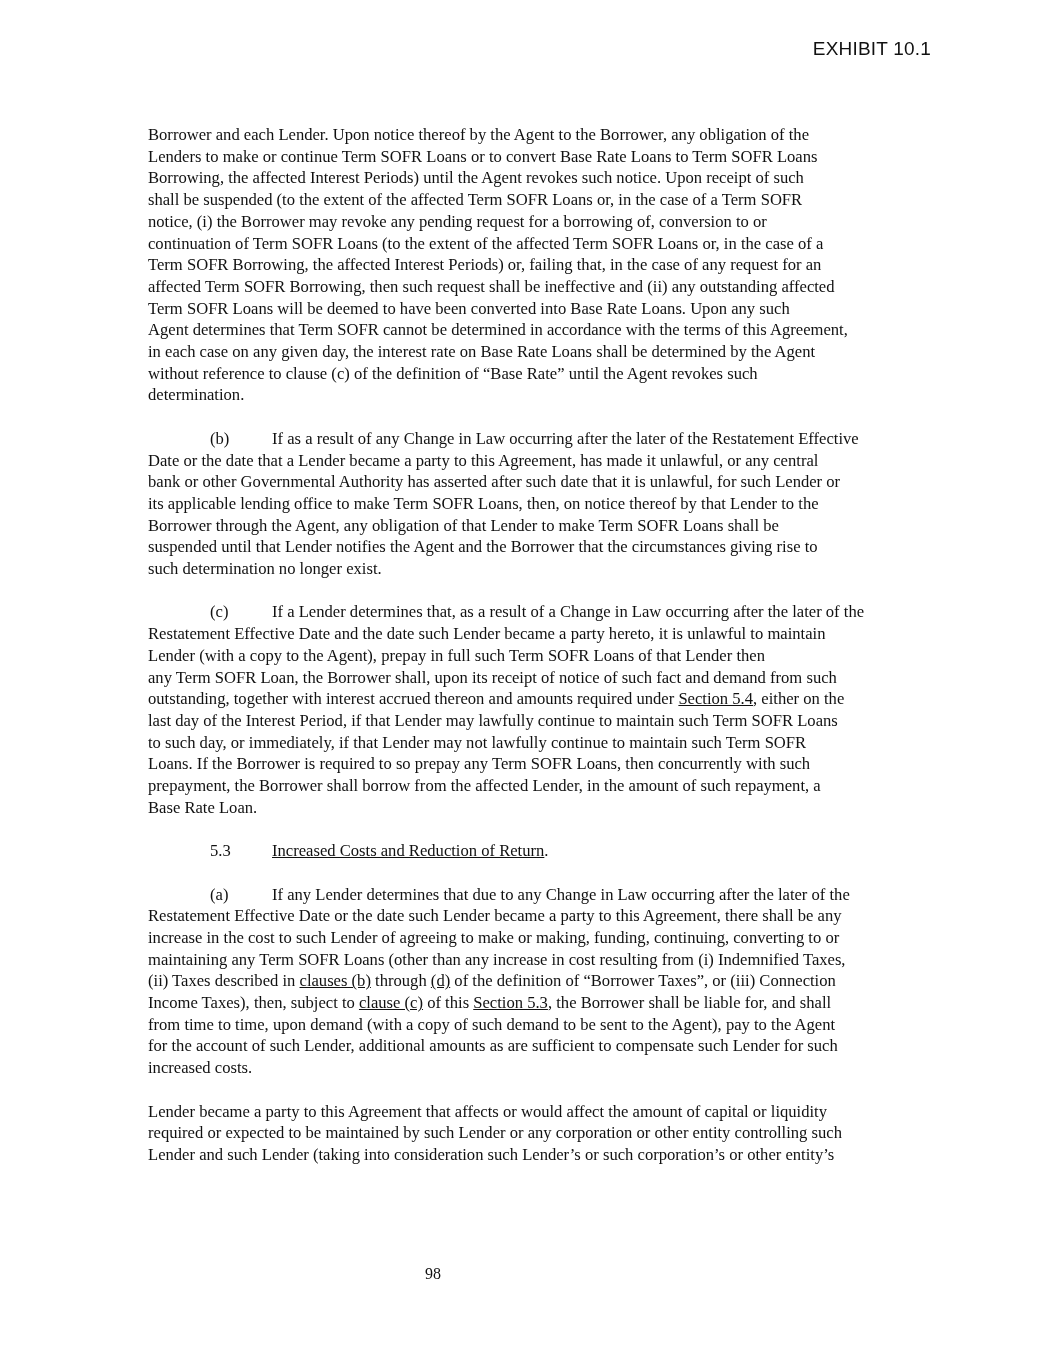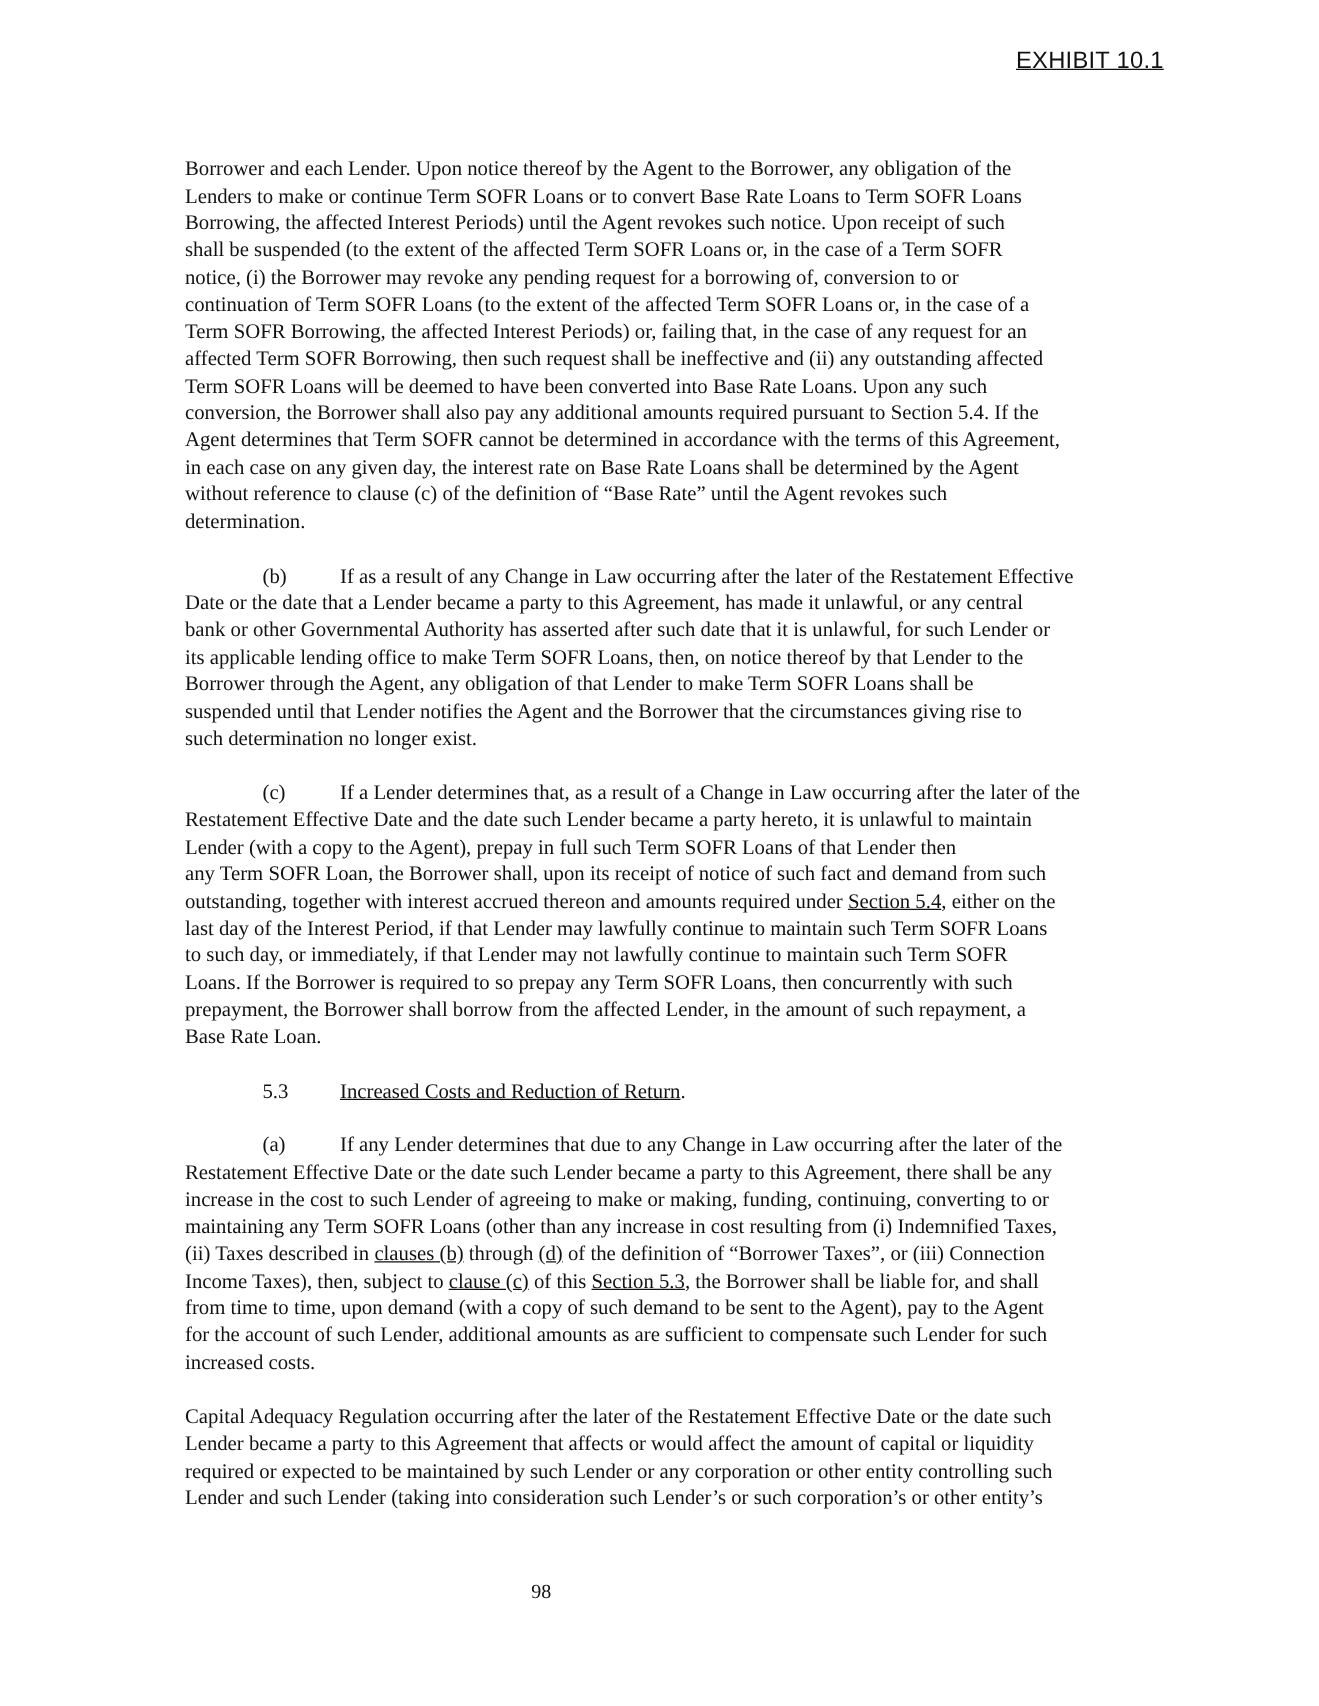--- a/index.html
+++ b/index.html
@@ -15,21 +15,20 @@
       color: #111111;
     }
     .exhibit {
       position: absolute;
       top: 38px;
       right: 124px;
       font-family: "Liberation Sans", sans-serif;
       font-size: 19px;
       color: #111;
       letter-spacing: 0.2px;
-      text-decoration: underline;
     }
     .content {
       position: absolute;
       top: 124px;
       left: 124px;
       width: 812px;
       font-family: "Liberation Serif", serif;
       font-size: 16.6px;
       line-height: 21.7px;
       margin-left: 24px;
@@ -71,21 +70,20 @@
   <p class="para">
     <span class="line">Borrower and each Lender.  Upon notice thereof by the Agent to the Borrower, any obligation of the</span>
     <span class="line">Lenders to make or continue Term SOFR Loans or to convert Base Rate Loans to Term SOFR Loans</span>
     <span class="line">Borrowing, the affected Interest Periods) until the Agent revokes such notice.  Upon receipt of such</span>
     <span class="line">shall be suspended (to the extent of the affected Term SOFR Loans or, in the case of a Term SOFR</span>
     <span class="line">notice, (i) the Borrower may revoke any pending request for a borrowing of, conversion to or</span>
     <span class="line">continuation of Term SOFR Loans (to the extent of the affected Term SOFR Loans or, in the case of a</span>
     <span class="line">Term SOFR Borrowing, the affected Interest Periods) or, failing that, in the case of any request for an</span>
     <span class="line">affected Term SOFR Borrowing, then such request shall be ineffective and (ii) any outstanding affected</span>
     <span class="line">Term SOFR Loans will be deemed to have been converted into Base Rate Loans.  Upon any such</span>
-    <span class="line">conversion, the Borrower shall also pay any additional amounts required pursuant to Section 5.4. If the</span>
     <span class="line">Agent determines that Term SOFR cannot be determined in accordance with the terms of this Agreement,</span>
     <span class="line">in each case on any given day, the interest rate on Base Rate Loans shall be determined by the Agent</span>
     <span class="line">without reference to clause (c) of the definition of “Base Rate” until the Agent revokes such</span>
     <span class="line">determination.</span>
   </p>
 
   <p class="para">
     <span class="line first-line"><span class="label">(b)</span><span>If as a result of any Change in Law occurring after the later of the Restatement Effective</span></span>
     <span class="line">Date or the date that a Lender became a party to this Agreement, has made it unlawful, or any central</span>
     <span class="line">bank or other Governmental Authority has asserted after such date that it is unlawful, for such Lender or</span>
@@ -118,20 +116,19 @@
     <span class="line">increase in the cost to such Lender of agreeing to make or making, funding, continuing, converting to or</span>
     <span class="line">maintaining any Term SOFR Loans (other than any increase in cost resulting from (i) Indemnified Taxes,</span>
     <span class="line"><span>(ii) Taxes described in </span><span class="u">clauses (b)</span><span> through </span><span class="u">(d)</span><span> of the definition of “Borrower Taxes”, or (iii) Connection</span></span>
     <span class="line"><span>Income Taxes), then, subject to </span><span class="u">clause (c)</span><span> of this </span><span class="u">Section 5.3</span><span>, the Borrower shall be liable for, and shall</span></span>
     <span class="line">from time to time, upon demand (with a copy of such demand to be sent to the Agent), pay to the Agent</span>
     <span class="line">for the account of such Lender, additional amounts as are sufficient to compensate such Lender for such</span>
     <span class="line">increased costs.</span>
   </p>
 
   <p class="para">
-    <span class="line">Capital Adequacy Regulation occurring after the later of the Restatement Effective Date or the date such</span>
     <span class="line">Lender became a party to this Agreement that affects or would affect the amount of capital or liquidity</span>
     <span class="line">required or expected to be maintained by such Lender or any corporation or other entity controlling such</span>
     <span class="line">Lender and such Lender (taking into consideration such Lender’s or such corporation’s or other entity’s</span>
   </p>
 </div>
 
 <div class="page-number">98</div>
 
 </body></html>

